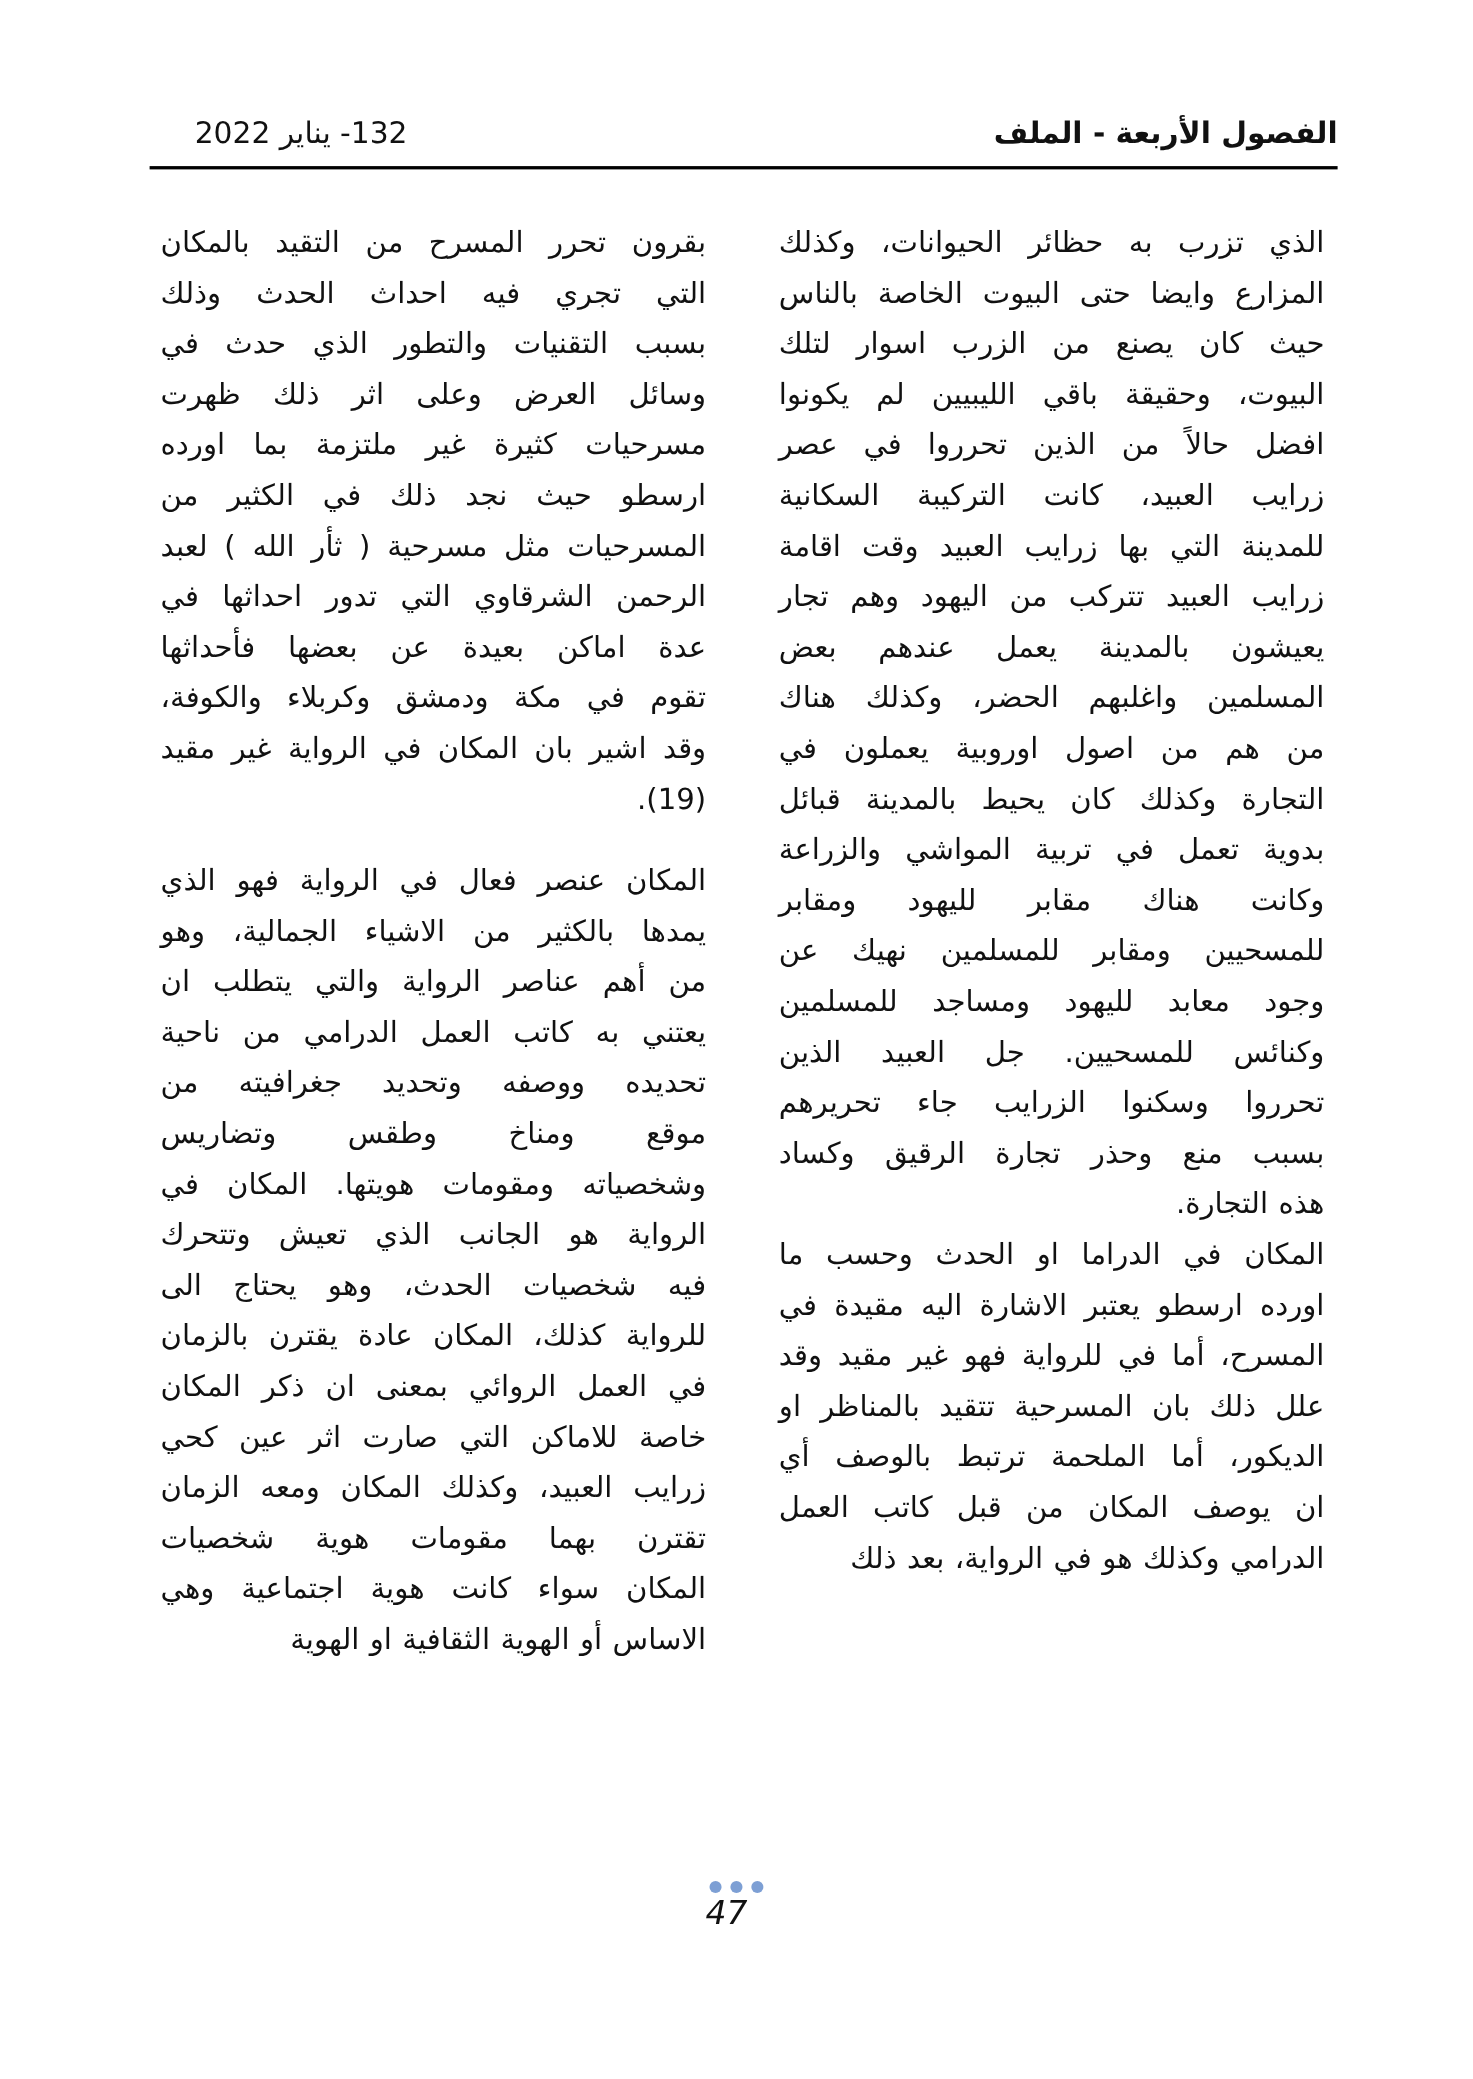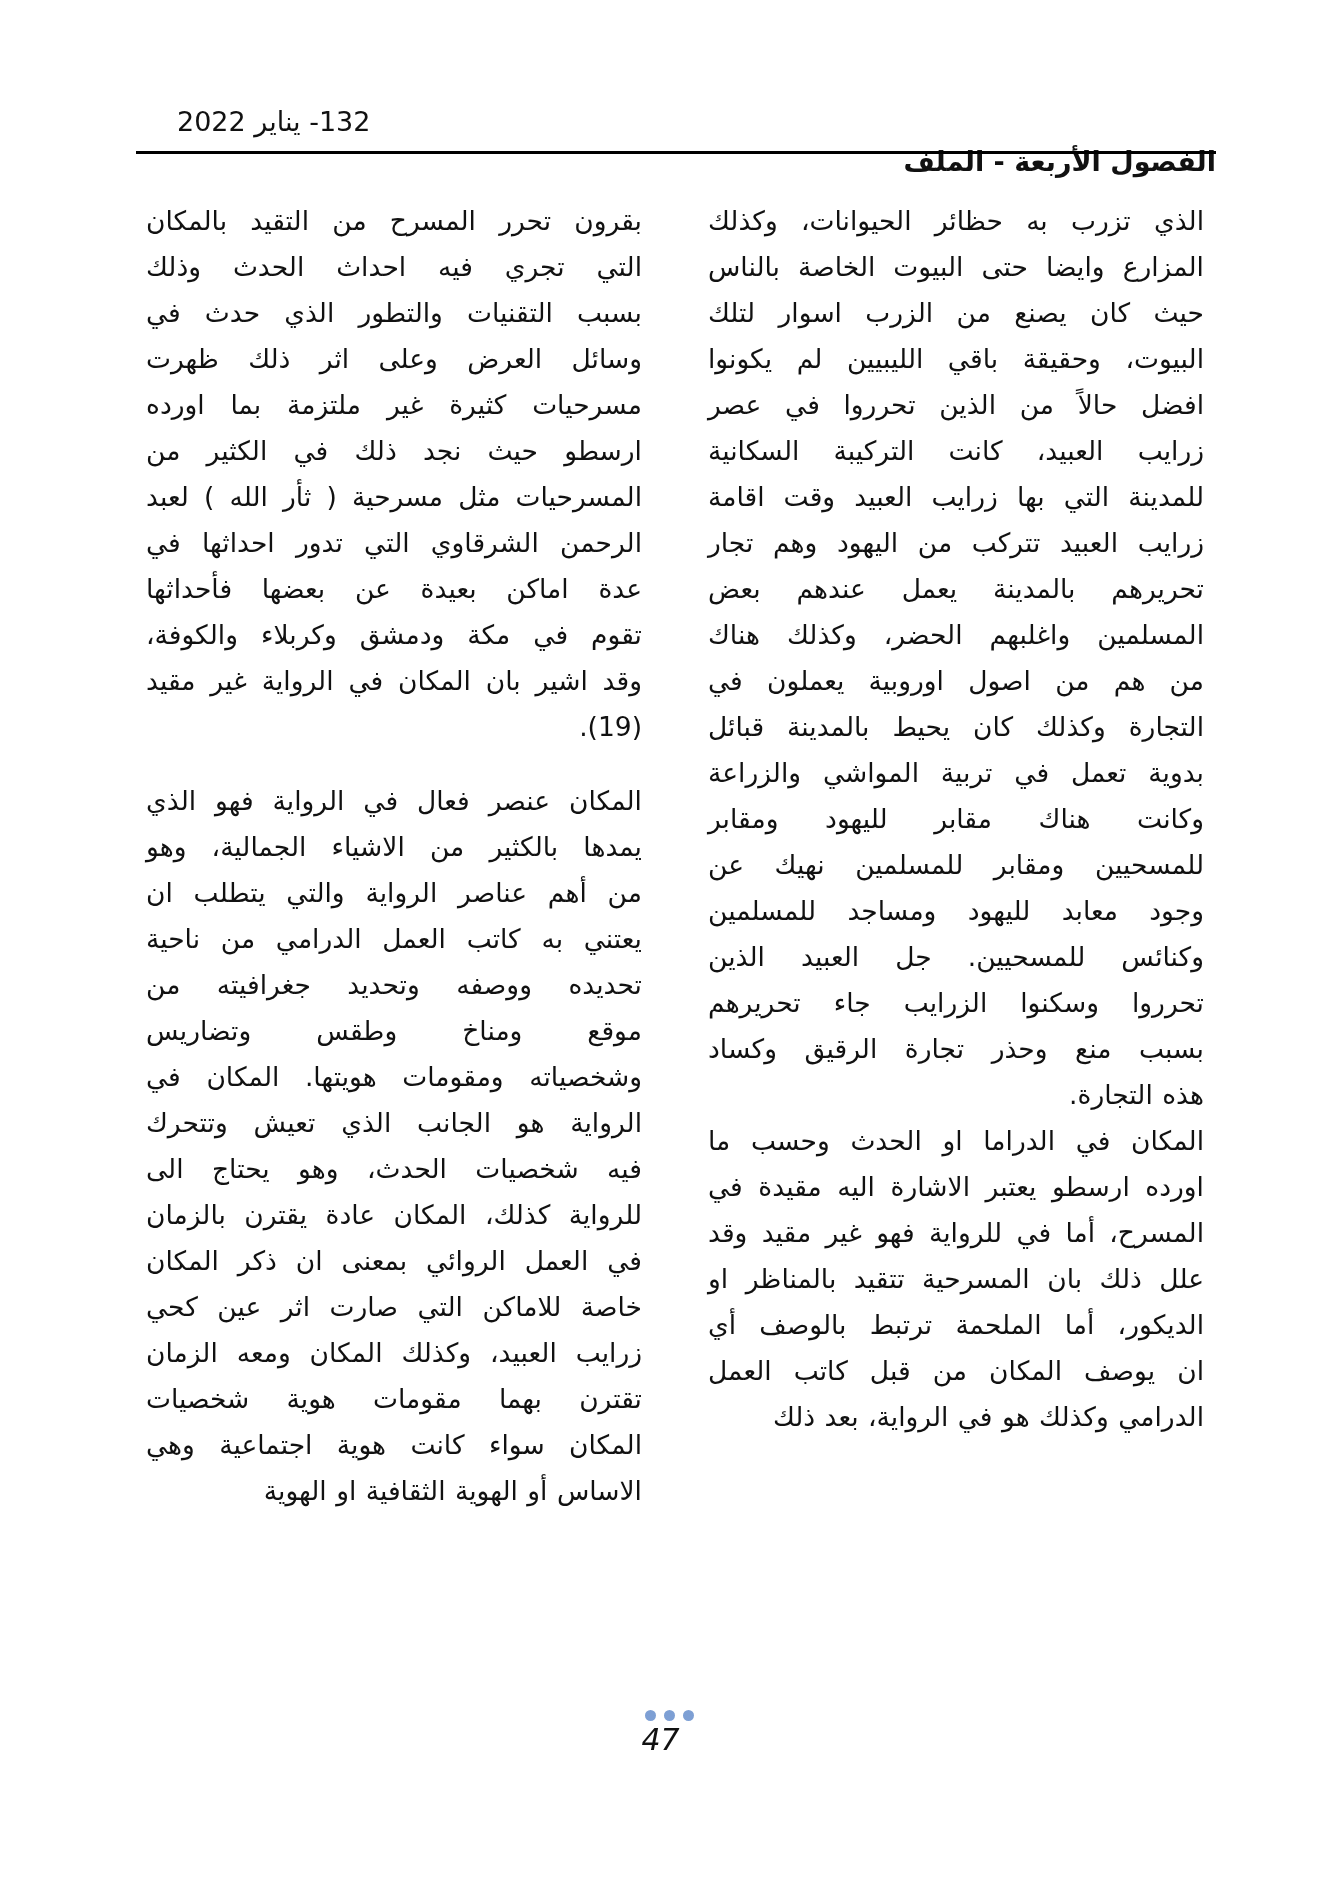--- a/index.html
+++ b/index.html
@@ -1,19 +1,19 @@
 <!DOCTYPE html>
 <html><head>
 <meta charset="utf-8">
 <style>
   html, body { margin:0; padding:0; background:#ffffff; }
   body { width:1339px; height:1890px; position:relative; overflow:hidden; font-family:"DejaVu Sans", sans-serif; color:#111; }
   .header { position:absolute; left:136px; top:102px; width:1080px; height:50px; }
   .header-rule { position:absolute; left:136px; top:151px; width:1080px; height:3px; background:#000; }
-  .header-title { position:absolute; right:0; top:4px; font-family:"DejaVu Sans", sans-serif; font-weight:bold; font-size:27px; direction:rtl;margin-top:40px; }
+  .header-title { position:absolute; right:0; top:4px; font-family:"DejaVu Sans", sans-serif; font-weight:bold; font-size:27px; direction:rtl; }
   .header-issue { position:absolute; left:19px; top:4px; font-family:"DejaVu Sans", sans-serif; font-size:27px; direction:rtl;margin-left:22px; }
   .column { position:absolute; top:198px; direction:rtl; text-align:justify; text-align-last:right; font-family:"DejaVu Sans", sans-serif; font-size:26.5px; line-height:46px; word-spacing:1px; }
   .col-right { left:708px; width:496px; }
   .col-left { left:146px; width:496px; }
   .line { display:block; text-align:justify; text-align-last:justify; white-space:nowrap; height:46px; }
   .line.last { text-align-last:right; }
   .para-gap { height:28px; }
   .section-heading { display:block; font-weight:bold; font-size:28px; text-align:right; margin-top:30px; margin-bottom:12px; height:46px; }
   .footer-dots { position:absolute; left:0; width:1339px; top:1706px; text-align:center; }
   .dot { display:inline-block; width:11px; height:11px; border-radius:50%; background:#7d9fd4; margin:0 4px; }
@@ -31,21 +31,21 @@
 <div class="column col-right">
   <div>
       <span class="line">الذي تزرب به حظائر الحيوانات، وكذلك</span>
       <span class="line">المزارع وايضا حتى البيوت الخاصة بالناس</span>
       <span class="line">حيث كان يصنع من الزرب اسوار لتلك</span>
       <span class="line">البيوت، وحقيقة باقي الليبيين لم يكونوا</span>
       <span class="line">افضل حالاً من الذين تحرروا في عصر</span>
       <span class="line">زرايب العبيد، كانت التركيبة السكانية</span>
       <span class="line">للمدينة التي بها زرايب العبيد وقت اقامة</span>
       <span class="line">زرايب العبيد تتركب من اليهود وهم تجار</span>
-      <span class="line">تحريرهم بالمدينة يعمل عندهم بعض</span>
+      <span class="line">يعيشون بالمدينة يعمل عندهم بعض</span>
       <span class="line">المسلمين واغلبهم الحضر، وكذلك هناك</span>
       <span class="line">من هم من اصول اوروبية يعملون في</span>
       <span class="line">التجارة وكذلك كان يحيط بالمدينة قبائل</span>
       <span class="line">بدوية تعمل في تربية المواشي والزراعة</span>
       <span class="line">وكانت هناك مقابر لليهود ومقابر</span>
       <span class="line">للمسحيين ومقابر للمسلمين نهيك عن</span>
       <span class="line">وجود معابد لليهود ومساجد للمسلمين</span>
       <span class="line">وكنائس للمسحيين. جل العبيد الذين</span>
       <span class="line">تحرروا وسكنوا الزرايب جاء تحريرهم</span>
       <span class="line">بسبب منع وحذر تجارة الرقيق وكساد</span>

